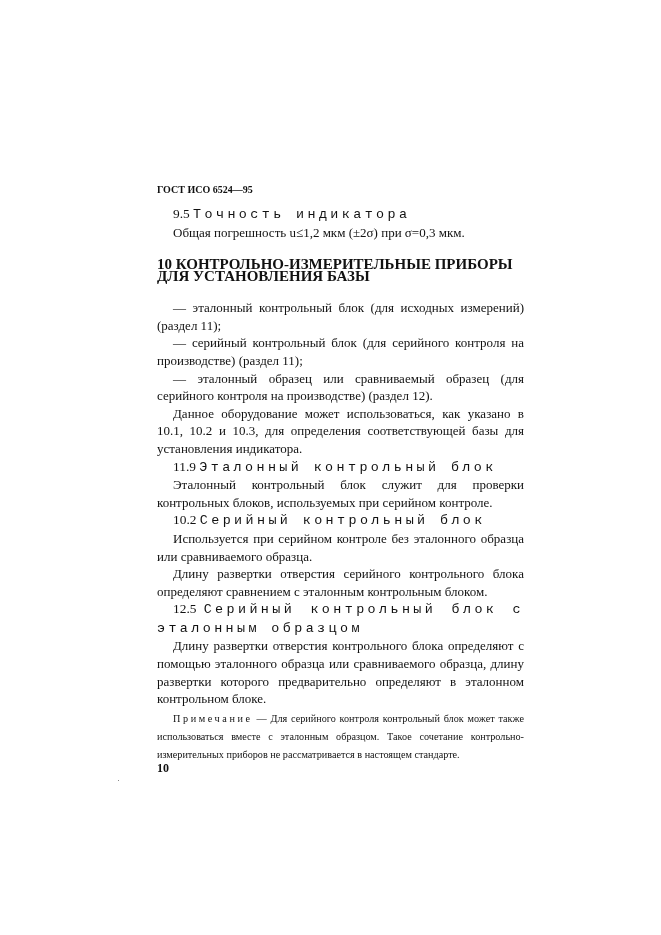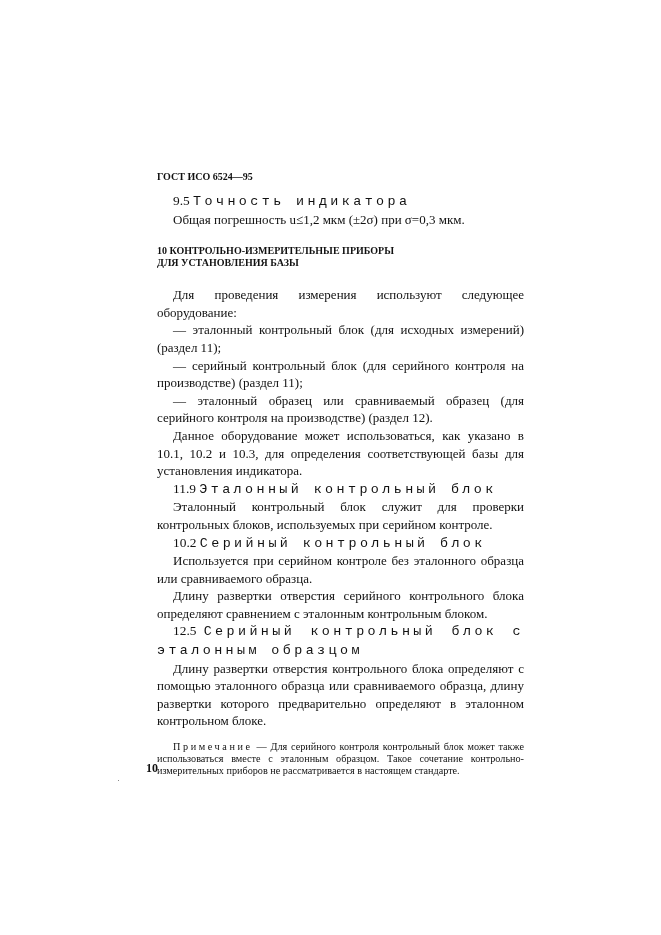--- a/index.html
+++ b/index.html
@@ -1,47 +1,46 @@
 <!DOCTYPE html>
 <html><head>
 <meta charset="utf-8">
 <style>
   html, body { margin:0; padding:0; background:#ffffff; }
   body { width:661px; height:935px; position:relative; overflow:hidden;
          font-family:"Liberation Serif", "DejaVu Serif", serif; color:#111; }
-  .page { position:absolute; left:157px; top:170px; width:367px; }
+  .page { position:absolute; left:157px; top:183px; width:367px; }
   .running-head { font-weight:bold; font-size:10px; letter-spacing:0; line-height:14px; margin-bottom:8px; }
   p { margin:0; font-size:13px; line-height:17.6px; text-align:justify; }
   .ind { text-indent:16px; }
   .subhead { font-size:13.4px; line-height:17.6px; text-indent:16px; }
   .spaced { letter-spacing:3.4px;font-family:Liberation Mono, monospace; }
-  .sec-title { font-weight:bold; font-size:10px; line-height:12px; margin-top:17px; margin-bottom:17px; }
-  .note { font-size:10.2px; line-height:12px; text-align:justify; text-indent:16px; margin-top:11px; }
+  .sec-title { font-weight:bold; font-size:15px; line-height:12px; margin-top:17px; margin-bottom:17px; }
+  .note { font-size:10.2px; line-height:18px; text-align:justify; text-indent:16px; margin-top:2px; }
   .note .lbl { letter-spacing:2.6px; }
-  .page-num { position:absolute; left:146px; top:761px; font-size:12px; font-weight:bold; }
+  .page-num { position:absolute; left:157px; top:761px; font-size:12px; font-weight:bold; }
   .speck { position:absolute; left:118px; top:780px; width:1px; height:1px; background:#888; }
 </style>
 </head>
 <body>
 
 <div class="page">
   <div class="running-head">ГОСТ ИСО 6524—95</div>
 
   <p class="subhead">
     <span>9.5</span>
     <span class="spaced">Точность индикатора</span>
   </p>
   <p class="ind">Общая погрешность u≤1,2 мкм (±2σ) при σ=0,3 мкм.</p>
 
   <div class="sec-title">
     <div>10 КОНТРОЛЬНО-ИЗМЕРИТЕЛЬНЫЕ ПРИБОРЫ</div>
     <div>ДЛЯ УСТАНОВЛЕНИЯ БАЗЫ</div>
   </div>
 
-  <p class="ind">Для проведения измерения используют следующее оборудование:</p>
   <p class="ind">— эталонный контрольный блок (для исходных измерений) (раздел 11);</p>
   <p class="ind">— серийный контрольный блок (для серийного контроля на производстве) (раздел 11);</p>
   <p class="ind">— эталонный образец или сравниваемый образец (для серийного контроля на производстве) (раздел 12).</p>
   <p class="ind">Данное оборудование может использоваться, как указано в 10.1, 10.2 и 10.3, для определения соответствующей базы для установления индикатора.</p>
 
   <p class="subhead">
     <span>11.9</span>
     <span class="spaced">Эталонный контрольный блок</span>
   </p>
   <p class="ind">Эталонный контрольный блок служит для проверки контрольных блоков, используемых при серийном контроле.</p>

